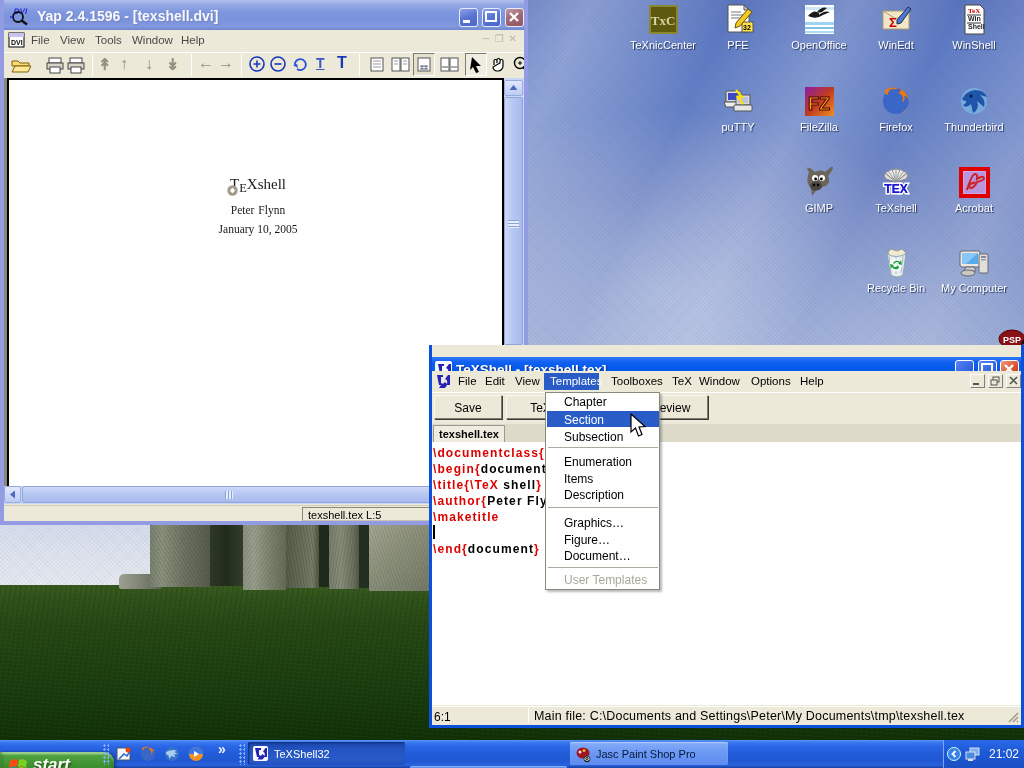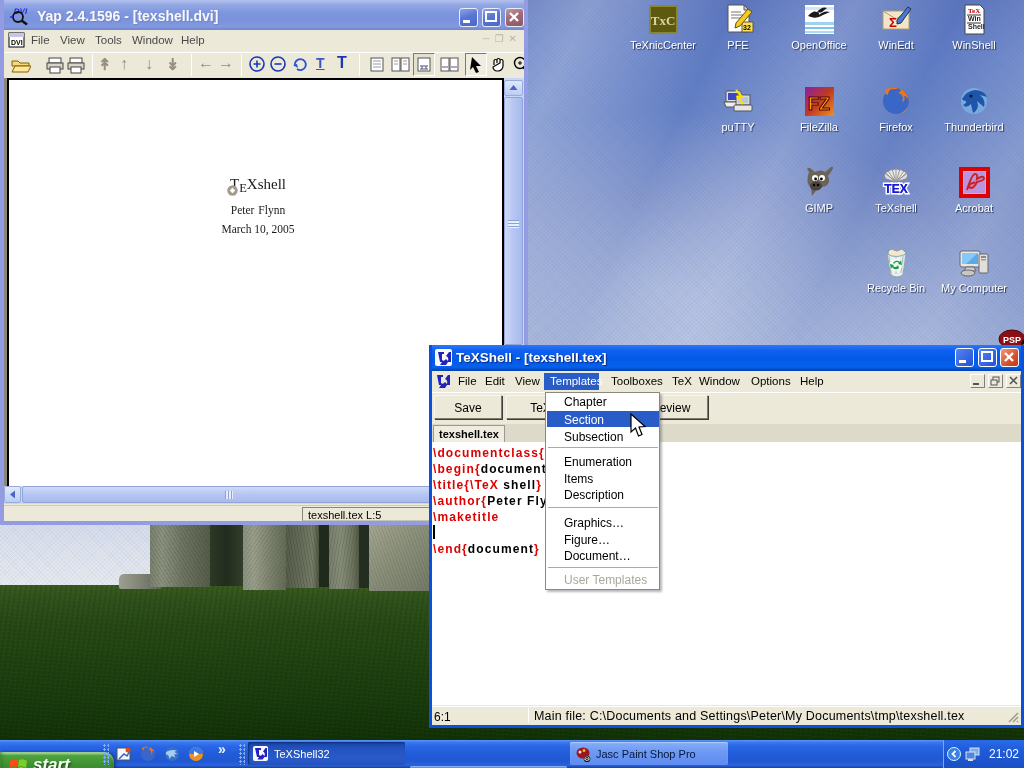--- a/index.html
+++ b/index.html
@@ -33,21 +33,21 @@
 #yapmenu { position:absolute; left:3px; top:30px; width:522px; height:22px; background:#ece9d8; font-size:11.5px; color:#4a4a4a; }
 #yapmenu span { position:absolute; top:4px; }
 #yaptools { position:absolute; left:3px; top:52px; width:522px; height:26px; background:#ece9d8; border-top:1px solid #fff; }
 #yapdoc { position:absolute; left:4px; top:78px; width:500px; height:408px; background:#fff; border-top:2px solid #000; border-right:2px solid #000; }
 #yapvsb { position:absolute; left:504px; top:78px; width:21px; height:408px; background:#cad6f5; }
 #yaphsb { position:absolute; left:3px; top:486px; width:501px; height:18px; background:#cad6f5; }
 #yapstatus { position:absolute; left:3px; top:505px; width:522px; height:17px; background:#ece9d8; font-size:11px; color:#000; border-top:1px solid #cfccba; }
 
 #tex { position:absolute; left:429px; top:345px; width:595px; height:383px; background:#ece9d8; }
 #texframe { position:absolute; left:0; top:0; width:595px; height:383px; border:3px solid #0a50dc; border-top:0; }
-#textitle { position:absolute; left:0; top:0; width:595px; height:26px;
+#textitle { position:absolute; left:0; top:12px; width:595px; height:26px;
   background:linear-gradient(180deg,#2e77f8 0%, #0f5ff0 22%, #045ae8 55%, #0560ea 85%, #0340b0 100%);
   border-radius:4px 4px 0 0; }
 #textitle .txt { position:absolute; left:27px; top:5px; color:#fff; font-weight:bold; font-size:13.5px; text-shadow:1px 1px 1px #0a2a80; }
 #texmenu { position:absolute; left:3px; top:26px; width:589px; height:21px; background:#ece9d8; font-size:11.5px; color:#000; }
 #texmenu span { position:absolute; top:4px; }
 #textools { position:absolute; left:3px; top:47px; width:589px; height:32px; background:#ece9d8; border-top:1px solid #fff; }
 .texbtn { position:absolute; top:2px; height:24px; background:#ece9d8; border-top:1px solid #f8f6ee; border-left:1px solid #f8f6ee; border-right:1px solid #7d7a6e; border-bottom:1px solid #7d7a6e; box-shadow:1px 1px 0 #3e3c34; font-size:12px; text-align:center; padding-top:5px; color:#000; }
 #textab { position:absolute; left:3px; top:79px; width:589px; height:18px; background:#dedaca; }
 #textabbox { position:absolute; left:1px; top:1px; width:72px; height:17px; background:#f0ede0; border:1px solid #999; border-bottom:0; font-weight:bold; font-size:11px; text-align:center; padding-top:2px; }
 #texedit { position:absolute; left:3px; top:97px; width:589px; height:263px; background:#fff; font-weight:bold; font-size:12px; letter-spacing:1.1px; line-height:16px; }
@@ -364,21 +364,21 @@
         </svg>
     </div>
     <div id="yapdoc">
       <div style="position:absolute;left:0;top:-2px;width:3px;height:408px;background:#8a877a"></div>
         <div style="position:absolute;left:3px;top:-2px;width:2px;height:408px;background:#000"></div>
       <div style="position:absolute;left:124px;top:96px;width:260px;text-align:center;font-family:'Liberation Serif',serif;color:#1a1a1a;font-size:15px"><svg style="position:absolute;left:99px;top:9px" width="11" height="11">
             <circle cx="5.5" cy="5.5" r="5.2" fill="#a39c8a"></circle>
             <rect x="3.6" y="3.6" width="3.8" height="3.8" fill="#fff" transform="rotate(45 5.5 5.5)"></rect>
           </svg>T<span style="font-size:12.5px;vertical-align:-3px">E</span>Xshell</div>
       <div style="position:absolute;left:124px;top:124px;width:260px;text-align:center;font-family:'Liberation Serif',serif;color:#1a1a1a;font-size:11.5px;word-spacing:1px">Peter Flynn</div>
-      <div style="position:absolute;left:124px;top:143px;width:260px;text-align:center;font-family:'Liberation Serif',serif;color:#1a1a1a;font-size:11.5px">March 10, 2005</div>
+      <div style="position:absolute;left:124px;top:143px;width:260px;text-align:center;font-family:'Liberation Serif',serif;color:#1a1a1a;font-size:11.5px">January 10, 2005</div>
     </div>
     <div id="yapvsb">
       <div style="position:absolute;left:0;top:2px;width:19px;height:16px;background:linear-gradient(180deg,#e2e8fb,#bcccf4);border:1px solid #98acdc;border-radius:2px"><svg width="17" height="14">
             <path d="M8.5 4 l4 5 h-8z" fill="#4a68c0"></path>
           </svg></div>
       <div style="position:absolute;left:0;top:19px;width:19px;height:248px;background:linear-gradient(90deg,#cdd9f8,#b6c6f2 50%,#a8baEE);border:1px solid #90a4d8;border-radius:2px"></div>
       <div style="position:absolute;left:4px;top:142px;width:11px;height:8px;background:repeating-linear-gradient(180deg,#8aa0dc 0 1px,#e8eefc 1px 3px)"></div>
     </div>
     <div id="yaphsb">
       <div style="position:absolute;left:1px;top:0;width:17px;height:17px;background:linear-gradient(180deg,#e2e8fb,#bcccf4);border:1px solid #98acdc;border-radius:2px"><svg width="15" height="15">

